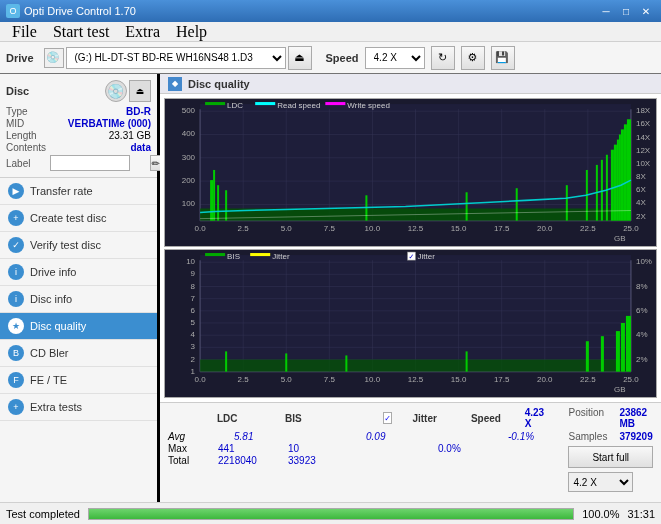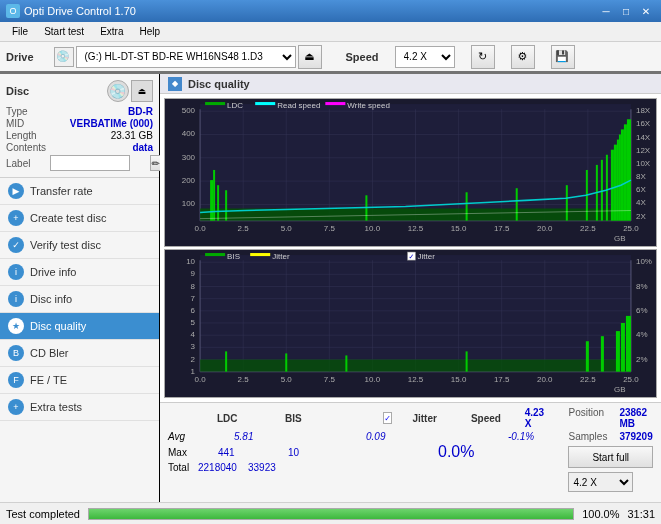--- a/index.html
+++ b/index.html
@@ -7,35 +7,35 @@
     
     
     .title-bar { background: linear-gradient(to bottom, #4a90d9, #2e6db4); color: white; height: 22px; display: flex; align-items: center; justify-content: space-between; padding: 0 6px; font-size: 11px; }
     .title-bar-left { display: flex; align-items: center; gap: 4px; }
     .title-bar-icon { width: 14px; height: 14px; background: #5cb8e8; border-radius: 2px; display: flex; align-items: center; justify-content: center; font-size: 9px; color: white; }
     .title-bar-controls { display: flex; gap: 2px; }
     .title-btn { width: 18px; height: 16px; border: none; cursor: pointer; font-size: 10px; display: flex; align-items: center; justify-content: center; color: white; background: transparent; }
 
     
     .menu-bar { background: #f0f0f0; height: 20px; display: flex; align-items: center; padding: 0 4px; border-bottom: 1px solid #d0d0d0; }
-    .menu-item { padding: 2px 8px; cursor: pointer; font-size: 10px; color: #000; }
-
-    
-    .toolbar { background: #f5f5f5; height: 32px; display: flex; align-items: center; padding: 0 6px; gap: 16px; border-bottom: 3px solid #737373; }
+    .menu-item { padding: 2px 8px; cursor: pointer; font-size: 16px; color: #000; font-family: Liberation Serif, serif; }
+
+    
+    .toolbar { background: #f5f5f5; height: 32px; display: flex; align-items: center; padding: 0 6px; gap: 6px; border-bottom: 1px solid #737373; }
     .toolbar-label { font-size: 11px; font-weight: bold; color: #333; margin-right: 4px; }
     .drive-select { height: 22px; border: 1px solid #aaa; background: white; font-size: 10px; padding: 1px 4px; min-width: 220px; }
     .toolbar-btn { height: 24px; width: 24px; border: 1px solid #aaa; background: linear-gradient(to bottom, #f8f8f8, #e0e0e0); cursor: pointer; display: flex; align-items: center; justify-content: center; font-size: 11px; }
     .speed-label { font-size: 11px; font-weight: bold; color: #333; margin-left: 8px; }
     .speed-select { height: 22px; border: 1px solid #aaa; background: white; font-size: 10px; padding: 1px 4px; width: 60px; }
 
     
     .main-layout { display: flex; height: calc(524px - 22px - 20px - 32px - 22px); }
 
     
-    .sidebar { width: 160px; background: #f5f5f5; border-right: 1px solid #000000; display: flex; flex-direction: column; }
+    .sidebar { width: 160px; background: #f5f5f5; border-right: 3px solid #000000; display: flex; flex-direction: column; }
     .disc-section { padding: 6px; border-bottom: 1px solid #d0d0d0; }
     .disc-header { display: flex; align-items: center; justify-content: space-between; margin-bottom: 4px; }
     .disc-title { font-size: 11px; font-weight: bold; color: #333; }
     .disc-row { display: flex; justify-content: space-between; margin: 1px 0; }
     .disc-key { color: #555; font-size: 10px; }
     .disc-val { color: #0000cc; font-size: 10px; font-weight: bold; }
     .disc-val-black { color: #000; font-size: 10px; }
     .label-row { display: flex; align-items: center; gap: 20px; margin-top: 2px; }
     .label-input { height: 16px; border: 1px solid #aaa; background: white; width: 80px; font-size: 10px; }
     .label-btn { height: 16px; width: 20px; border: 1px solid #aaa; background: linear-gradient(to bottom, #f8f8f8, #e0e0e0); cursor: pointer; font-size: 10px; display: flex; align-items: center; justify-content: center; }
@@ -388,24 +388,24 @@
           <span style="width:40px;color:#0000cc;font-size:10px;padding-left:46px;">0.09</span>
           <span style="width:70px;"></span>
           <span style="color:#0000cc;font-size:10px;">-0.1%</span>
         </div>
 
         <div style="display:flex; gap:20px; margin-bottom:1px; align-items:center;">
           <span style="width:30px;font-size:10px;">Max</span>
           <span style="width:50px;color:#0000cc;font-size:10px;">441</span>
           <span style="width:40px;color:#0000cc;font-size:10px;">10</span>
           <span style="width:70px;"></span>
-          <span style="color:#0000cc;font-size:16px;">0.0%</span>
-        </div>
-
-        <div style="display:flex; margin-bottom:1px; align-items:center;">
+          <span style="color:#0000cc;font-size:10px;">0.0%</span>
+        </div>
+
+        <div style="display:flex; gap:20px; margin-bottom:1px; align-items:center;">
           <span style="width:30px;font-size:10px;">Total</span>
           <span style="width:50px;color:#0000cc;font-size:10px;">2218040</span>
           <span style="width:40px;color:#0000cc;font-size:10px;">33923</span>
         </div>
       </div>
 
       <div style="width:180px; padding:4px 8px; display:flex; flex-direction:column; gap:4px;">
         <div style="display:grid; grid-template-columns:auto auto; gap:2px 12px;">
           <span style="font-size:10px;color:#555;">Position</span>
           <span style="font-size:10px;color:#0000cc;font-weight:bold;">23862 MB</span>

